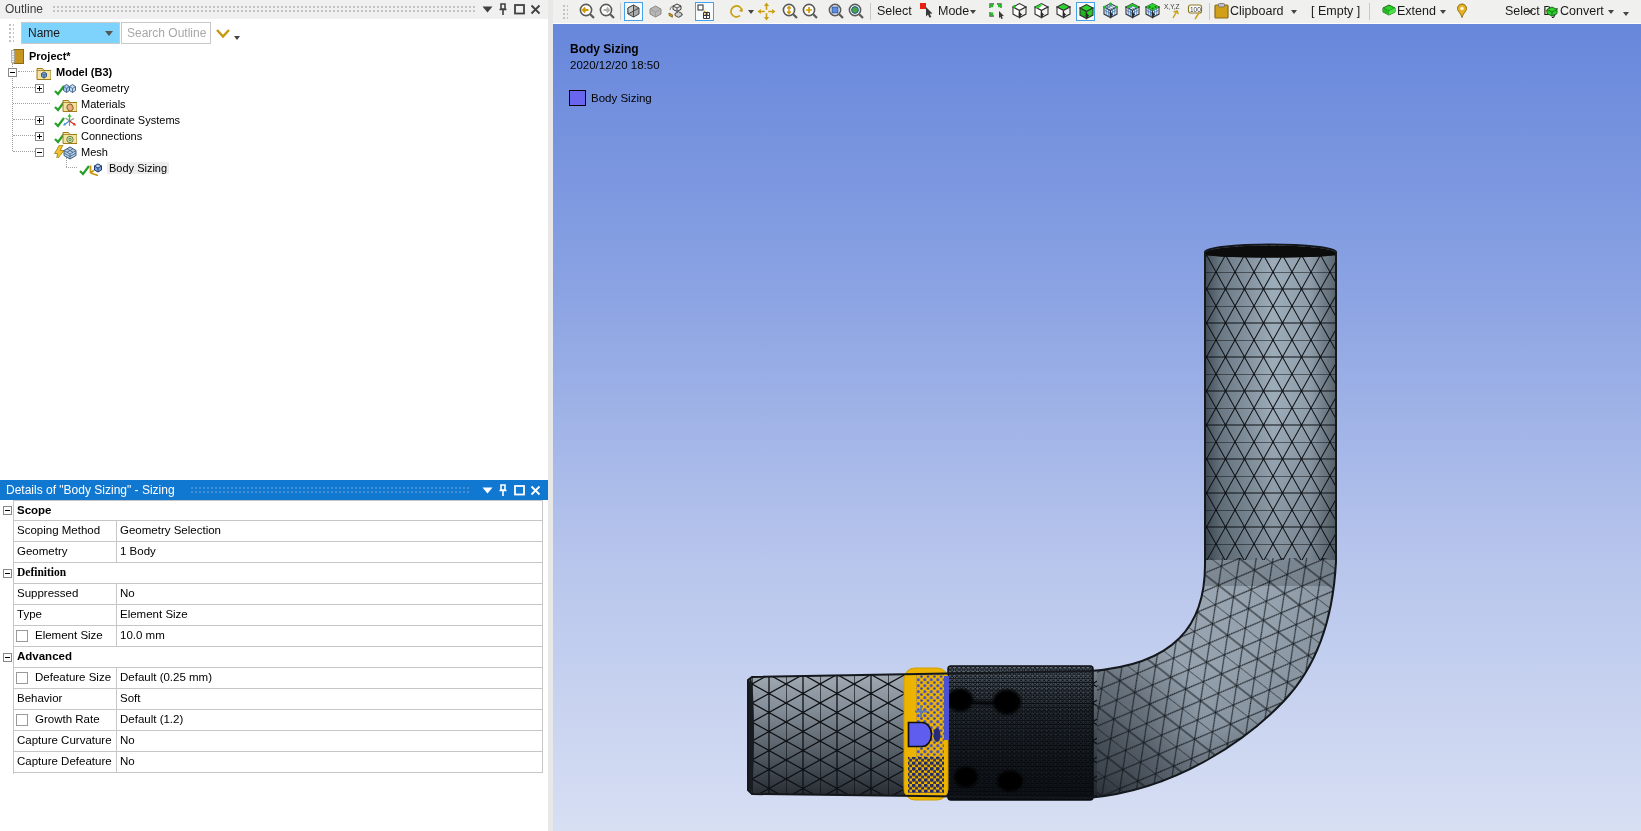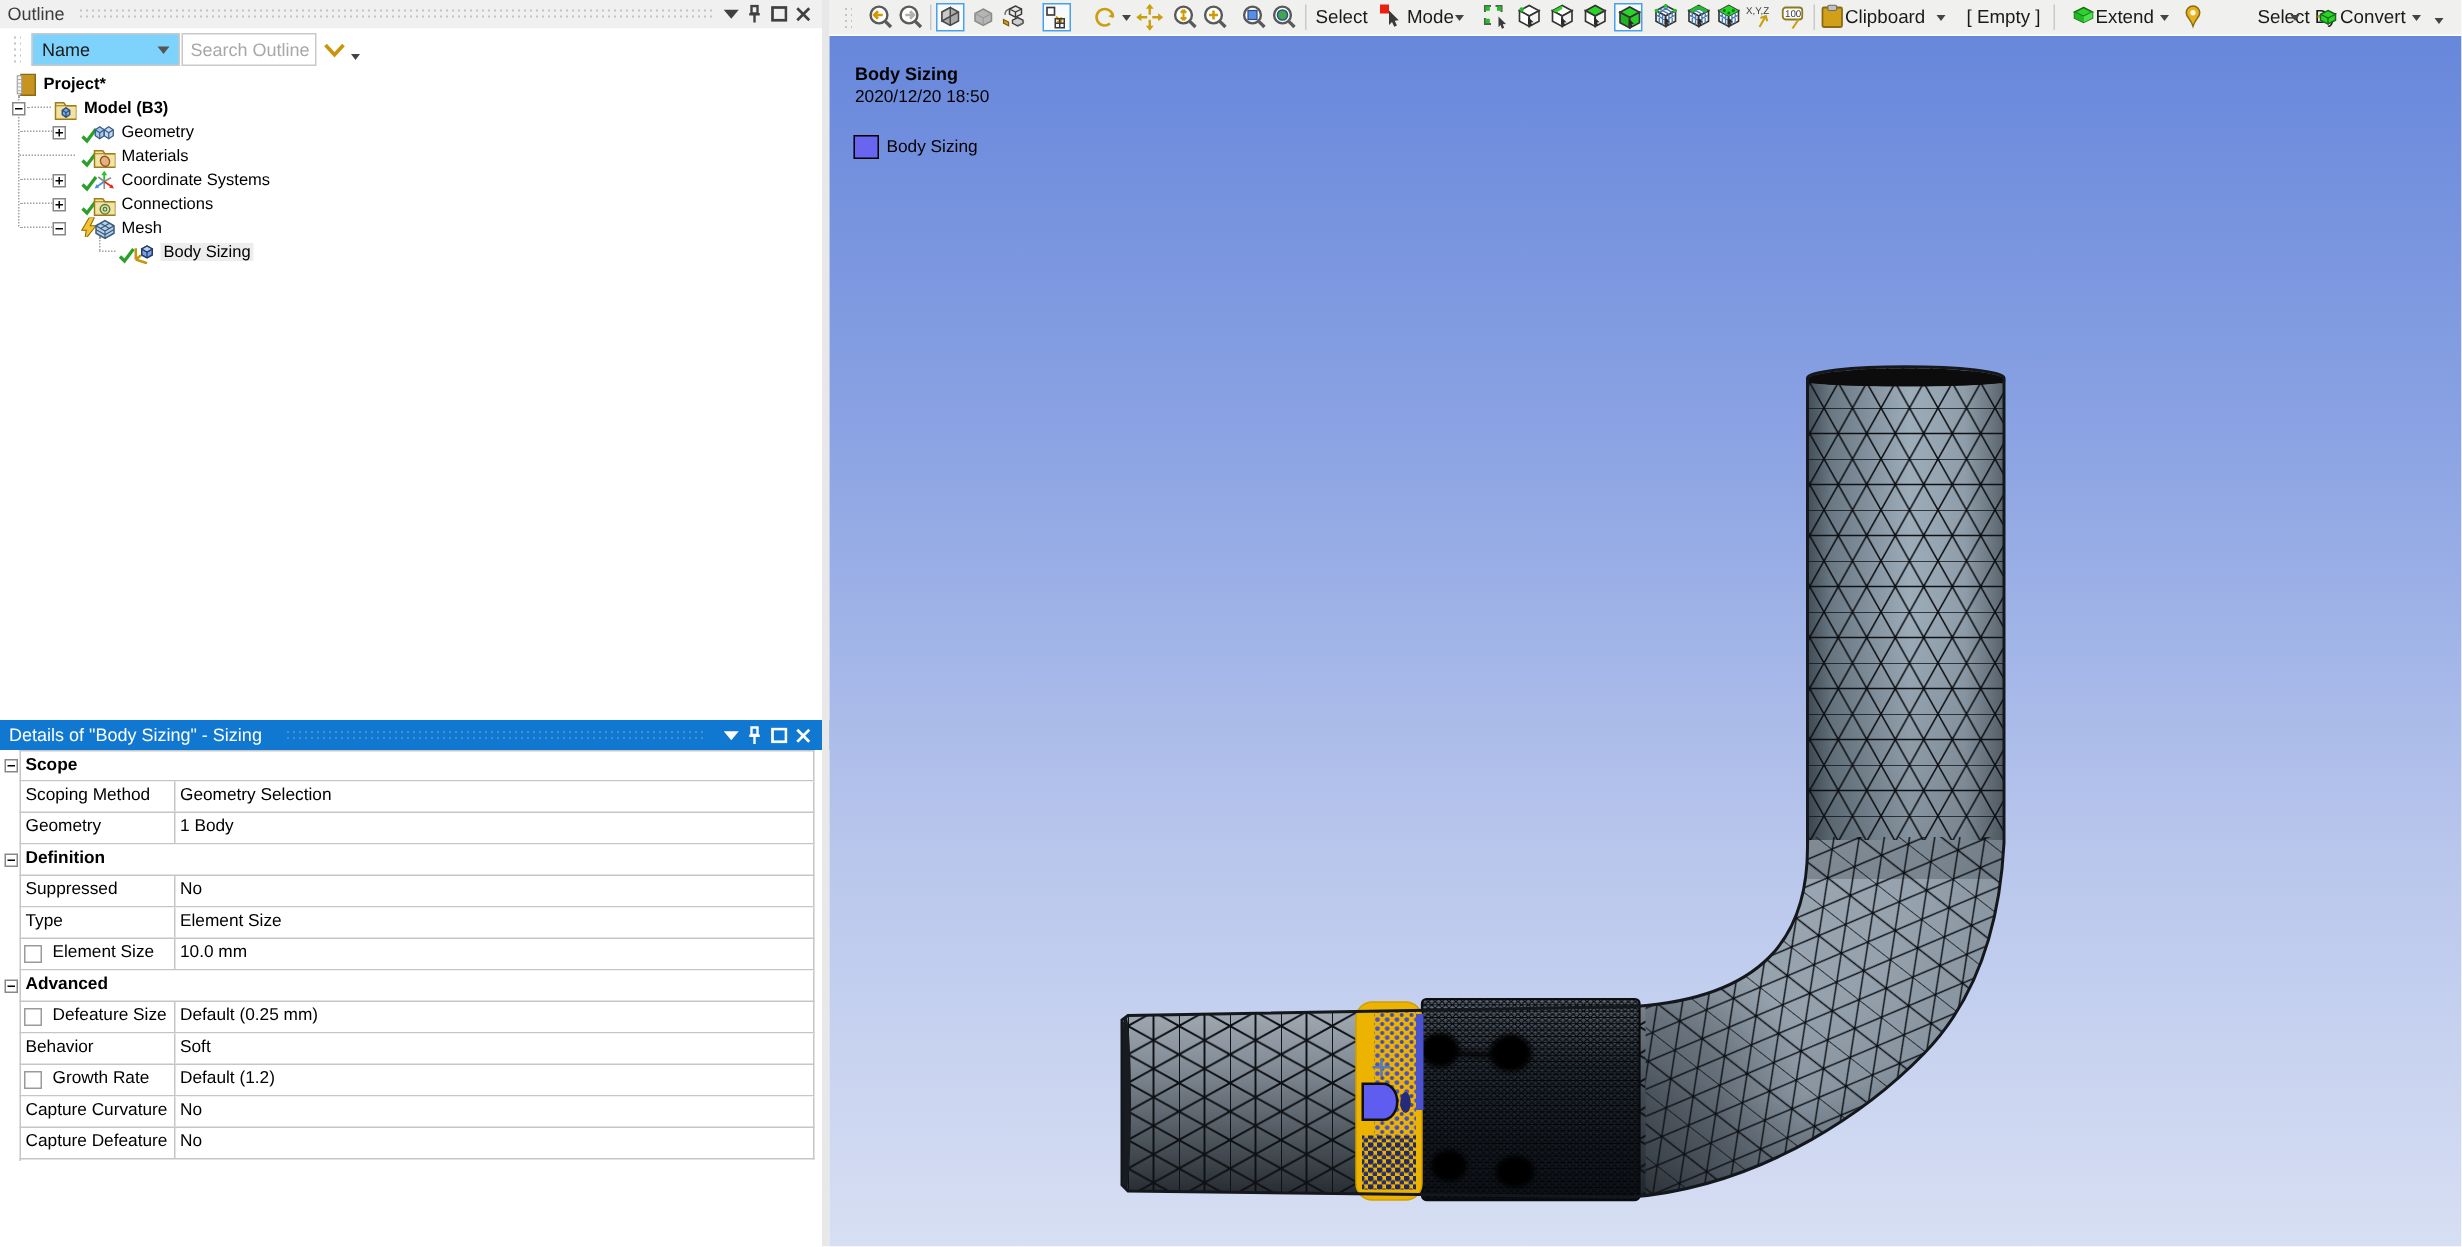--- a/index.html
+++ b/index.html
@@ -231,21 +231,21 @@
       <div class="drow" style="top: 21px;">
         <span class="lab">Scoping Method</span>
         <span class="vline"></span>
         <span class="val">Geometry Selection</span>
       </div>
       <div class="drow" style="top: 42px;">
         <span class="lab">Geometry</span>
         <span class="vline"></span>
         <span class="val">1 Body</span>
       </div>
-      <div class="drow cat" style="top: 63px;">
+      <div class="drow cat" style="top: 63px; font-family: Liberation Serif, serif;">
         <span class="lab">Definition</span>
       </div>
       <div class="mexp" style="top: 69px;">
         <i></i>
       </div>
       <div class="drow" style="top: 84px;">
         <span class="lab">Suppressed</span>
         <span class="vline"></span>
         <span class="val">No</span>
       </div>

